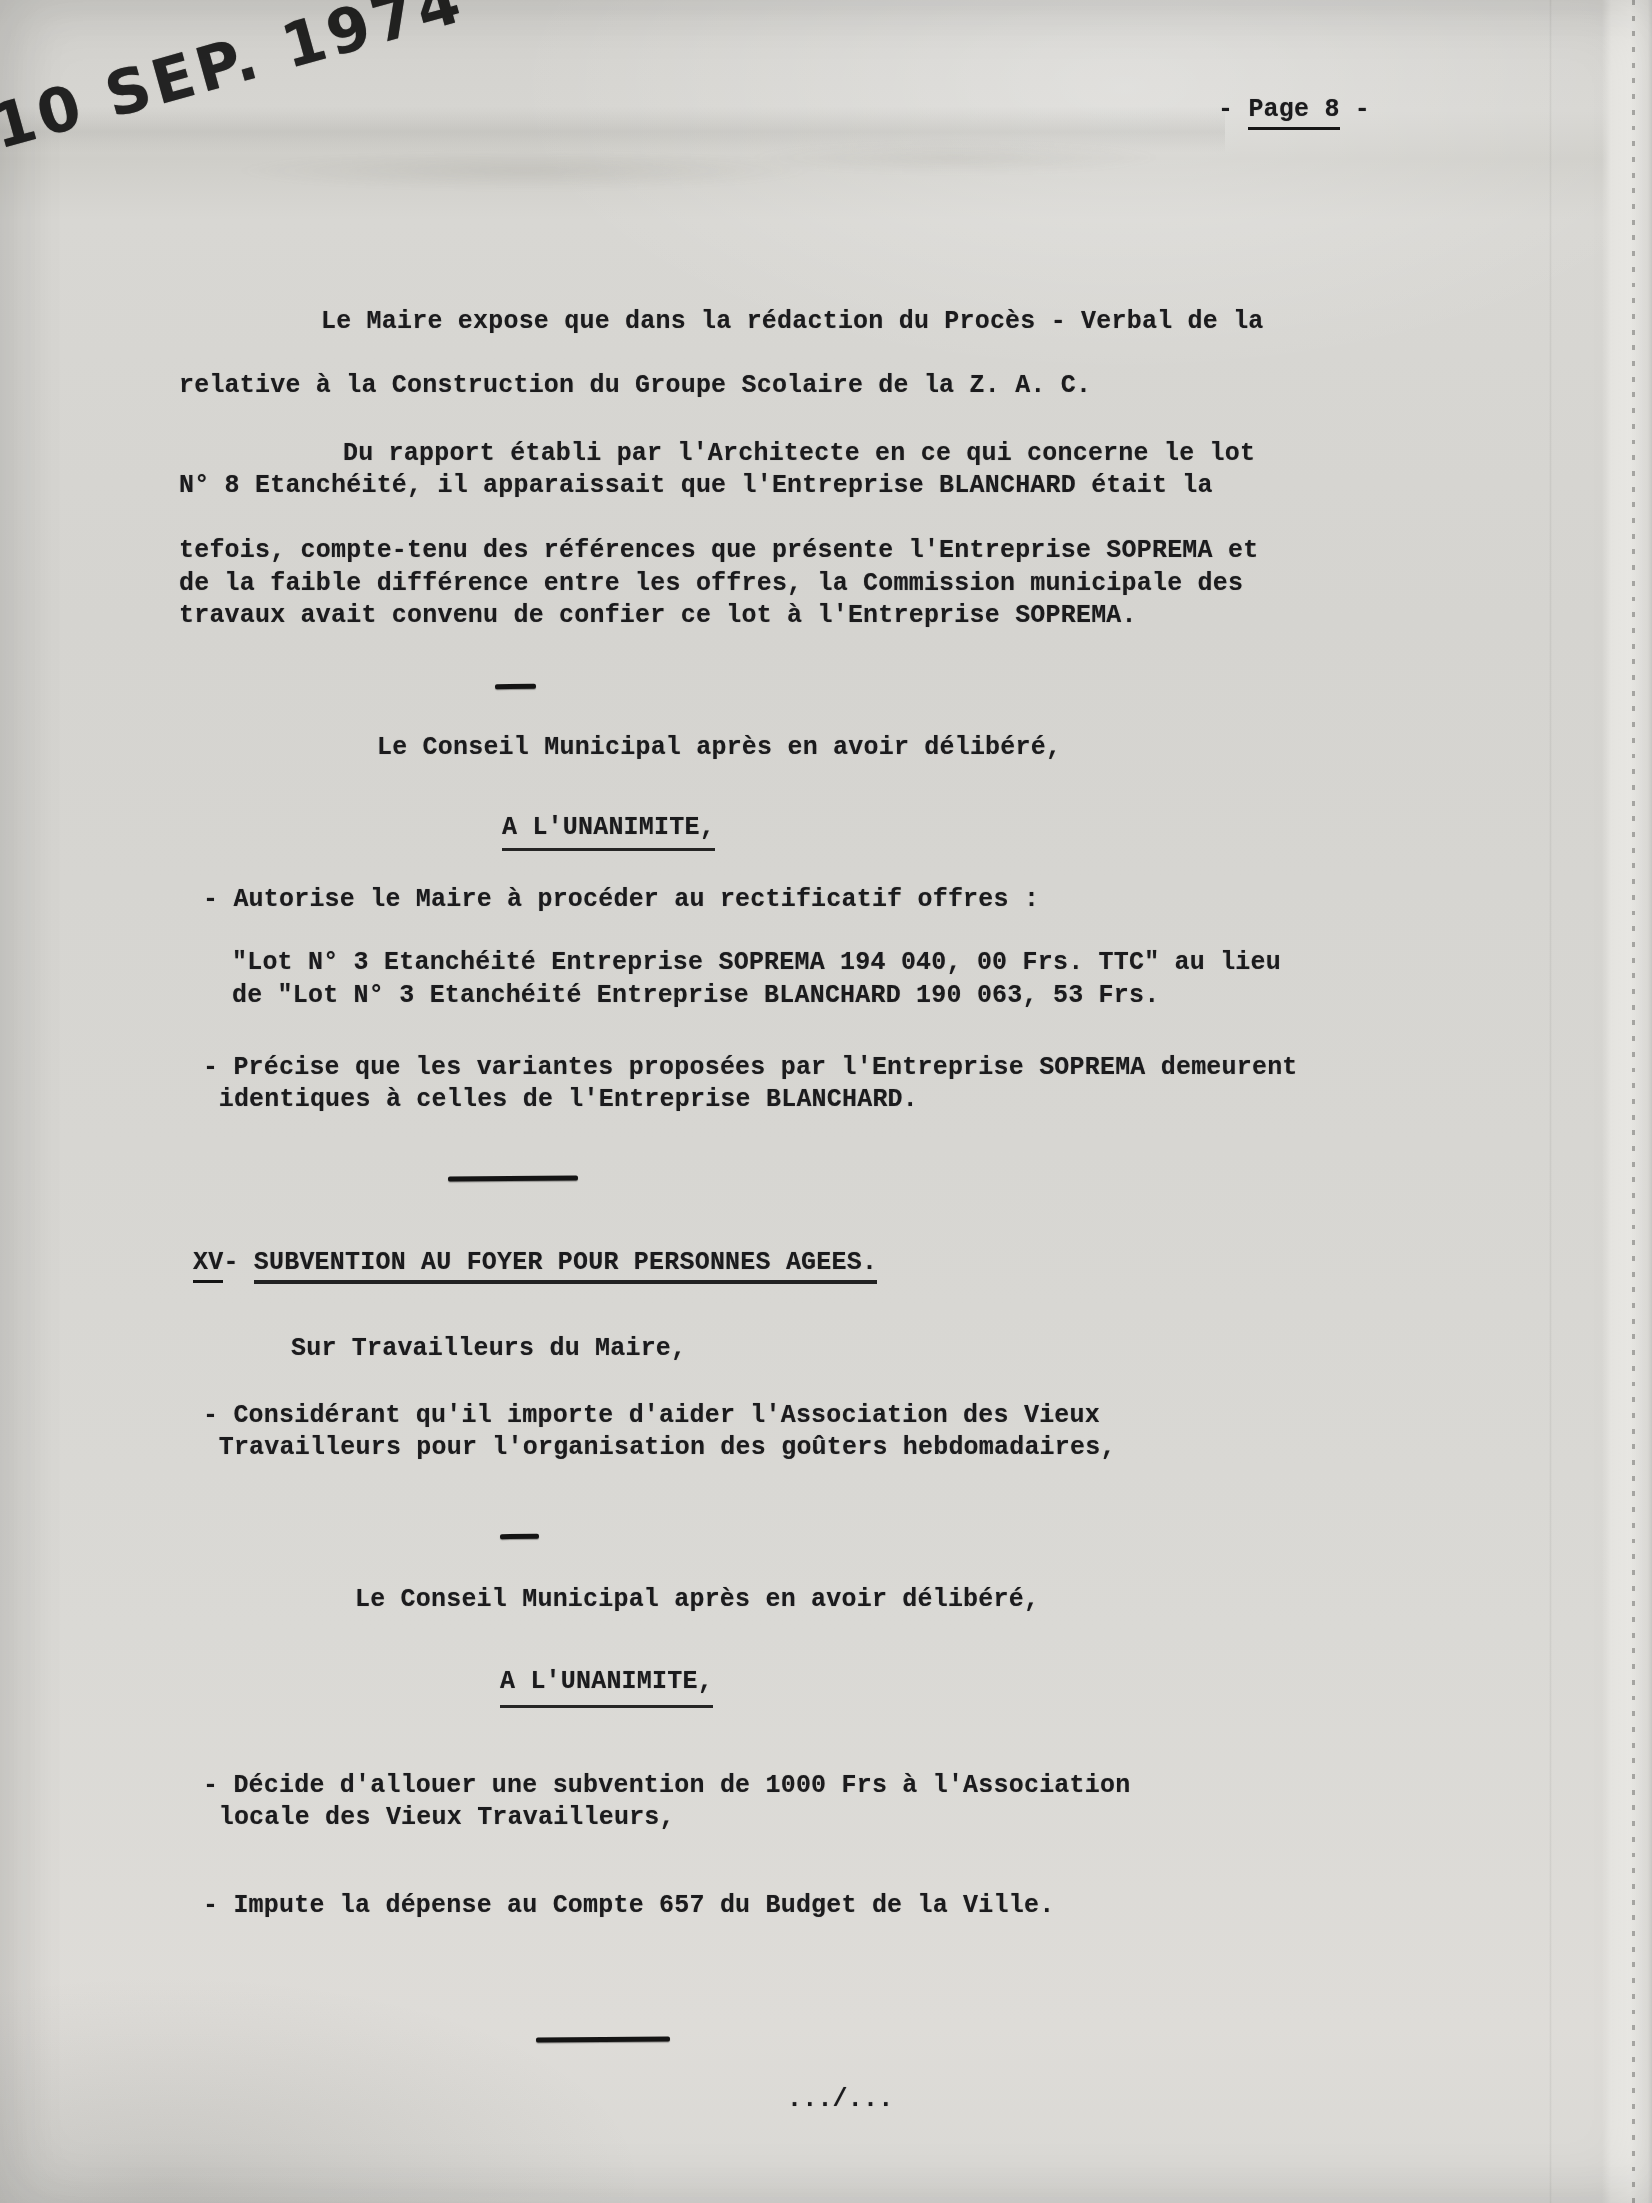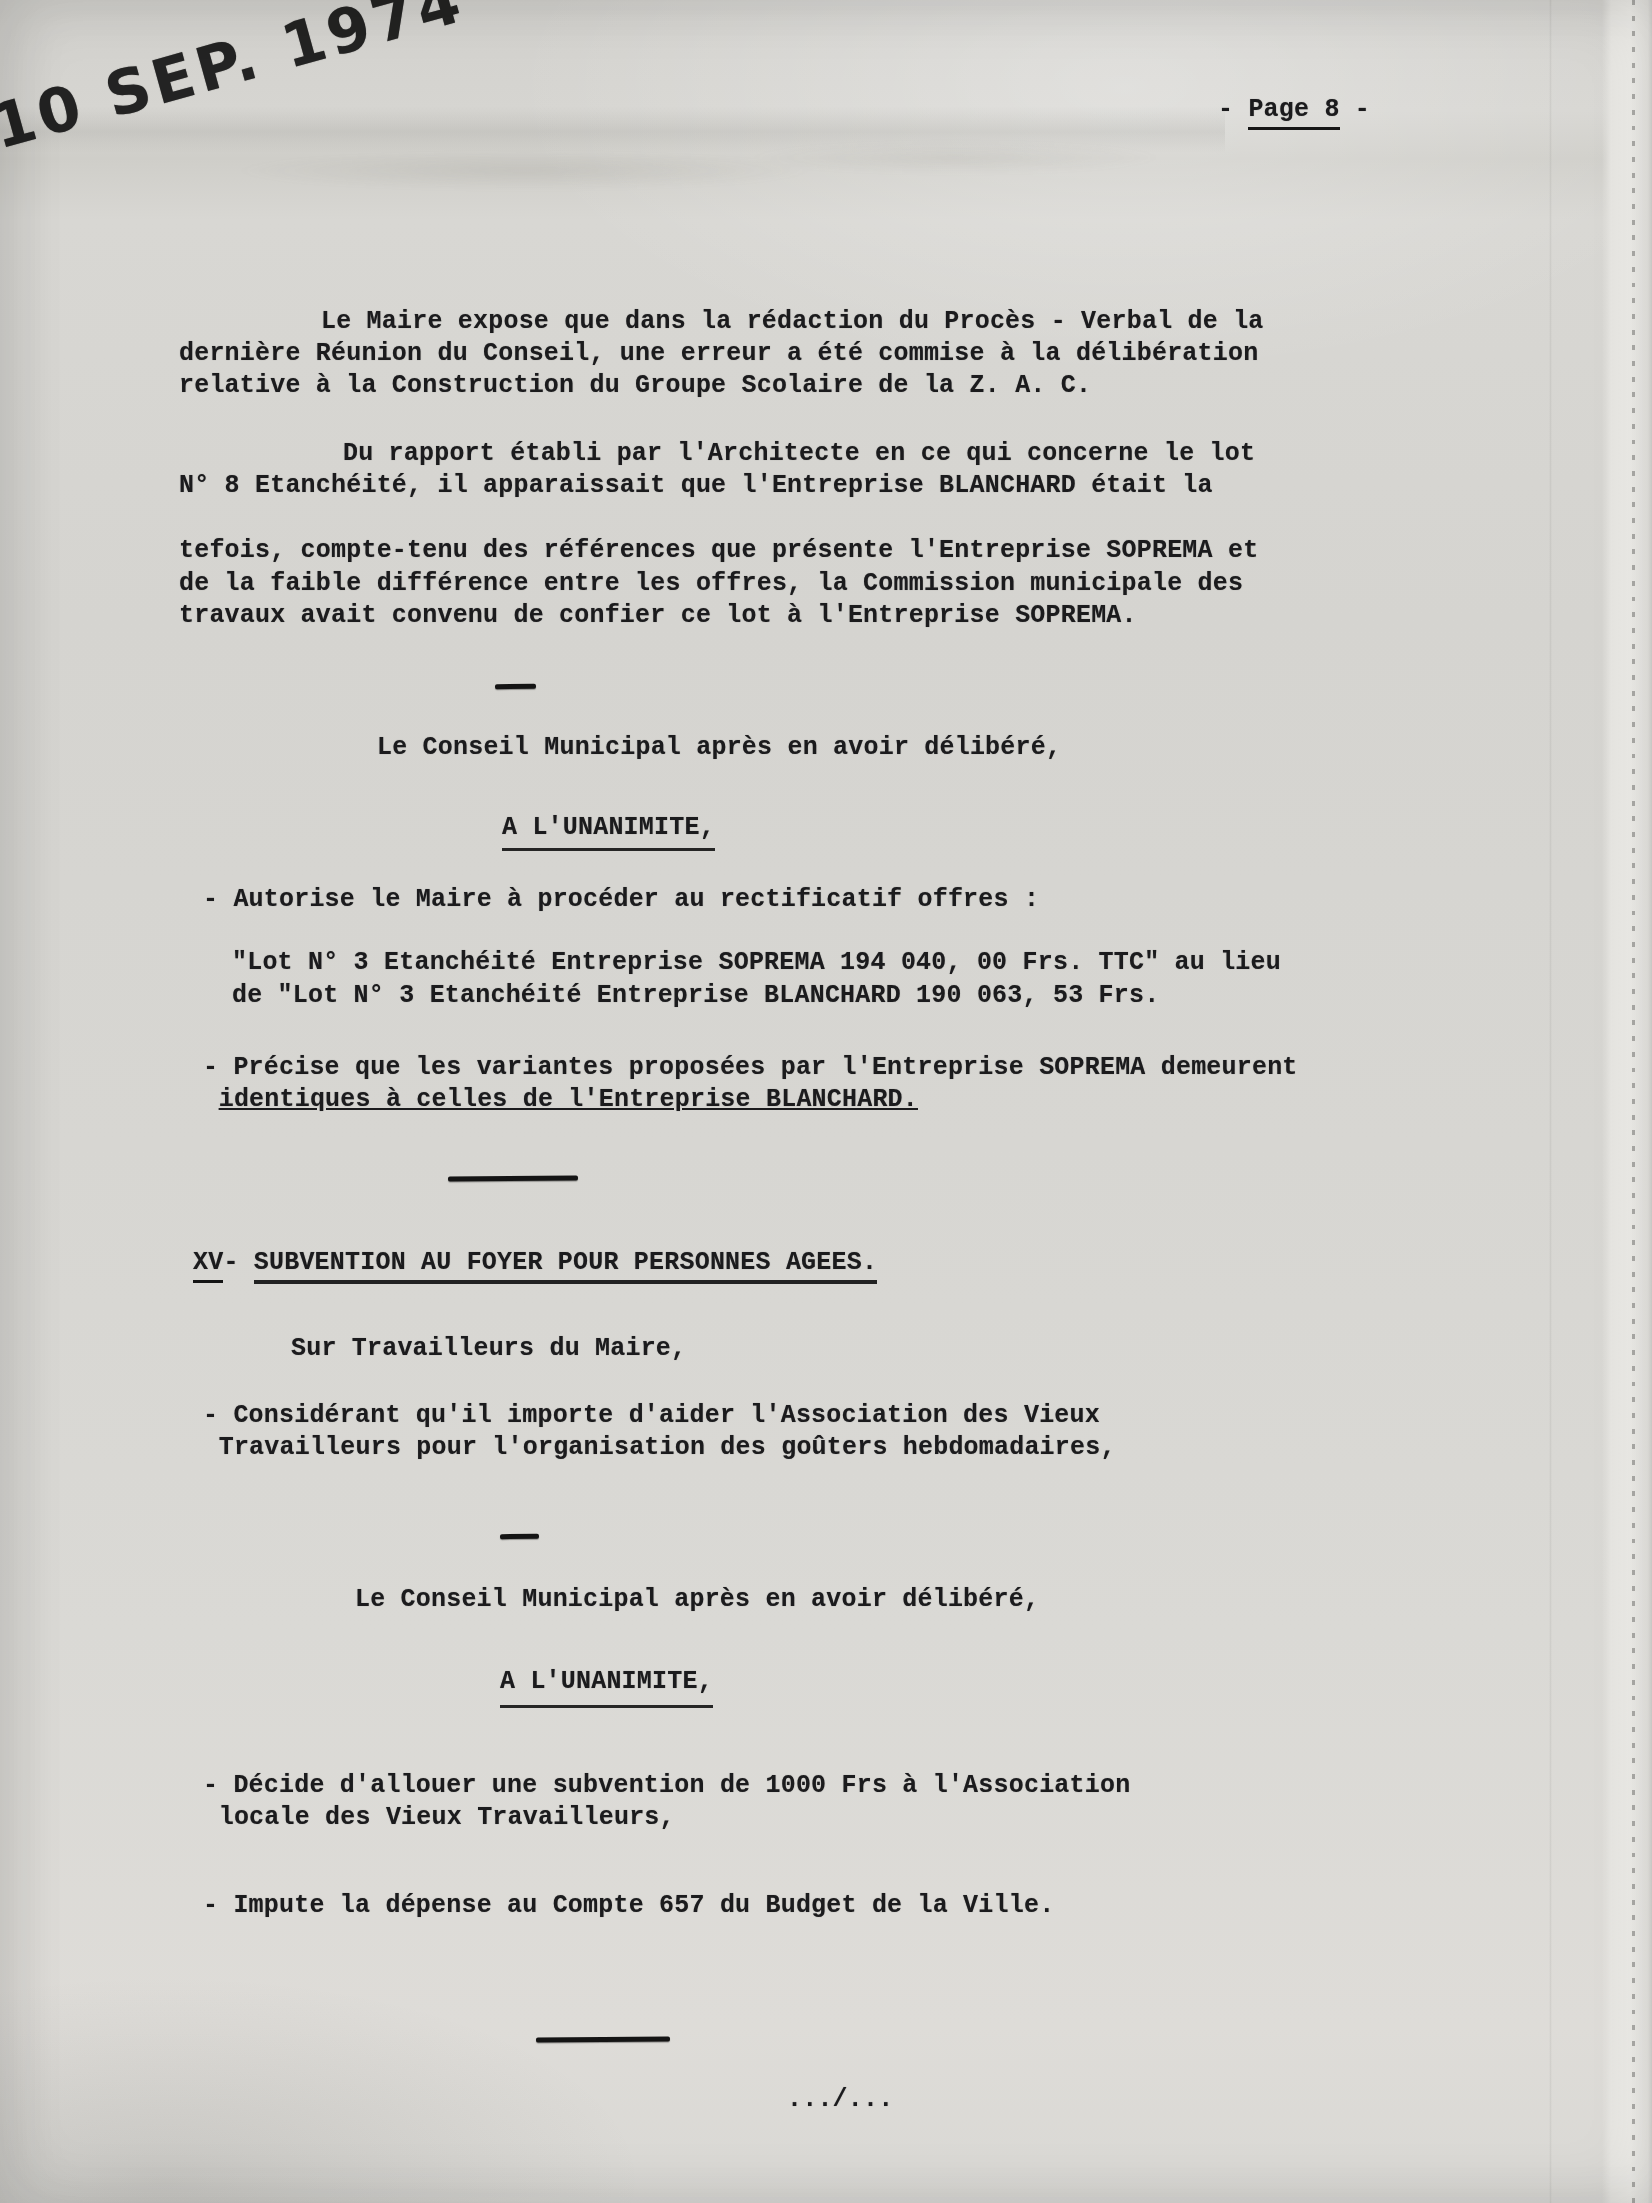--- a/index.html
+++ b/index.html
@@ -67,42 +67,41 @@
   <div class="fold-line"></div>
   <div class="edge-strip"></div>
   <div class="perforation"></div>
 
   <div class="stamp">10 SEP. 1974</div>
 
   <div class="t pageno" style="left:1218px;top:94px;"><span>- </span><span class="lbl">Page 8</span><span> -</span></div>
 
 
   <div class="t" style="left:321px;top:306px;">Le Maire expose que dans la rédaction du Procès - Verbal de la</div>
-  <div class="t" style="left:179px;top:338px;">dernière Réunion du Conseil, une erreur a été commise à la délibération</div>
   <div class="t" style="left:179px;top:370px;">relative à la Construction du Groupe Scolaire de la Z. A. C.</div>
 
   <div class="t" style="left:343px;top:438px;">Du rapport établi par l'Architecte en ce qui concerne le lot</div>
   <div class="t" style="left:179px;top:470px;">N° 8 Etanchéité, il apparaissait que l'Entreprise BLANCHARD était la</div>
   <div class="t" style="left:179px;top:535px;">tefois, compte-tenu des références que présente l'Entreprise SOPREMA et</div>
   <div class="t" style="left:179px;top:568px;">de la faible différence entre les offres, la Commission municipale des</div>
   <div class="t" style="left:179px;top:600px;">travaux avait convenu de confier ce lot à l'Entreprise SOPREMA.</div>
 
   <div class="sep" style="left:495px;top:684px;width:41px;"></div>
 
   <div class="t" style="left:377px;top:732px;">Le Conseil Municipal après en avoir délibéré,</div>
 
   <div class="t" style="left:502px;top:812px;"><span class="unan">A L'UNANIMITE,</span></div>
 
   <div class="t" style="left:203px;top:884px;">- Autorise le Maire à procéder au rectificatif offres :</div>
 
   <div class="t" style="left:232px;top:947px;">"Lot N° 3 Etanchéité Entreprise SOPREMA 194 040, 00 Frs. TTC" au lieu</div>
   <div class="t" style="left:232px;top:980px;">de "Lot N° 3 Etanchéité Entreprise BLANCHARD 190 063, 53 Frs.</div>
 
   <div class="t" style="left:203px;top:1052px;">- Précise que les variantes proposées par l'Entreprise SOPREMA demeurent</div>
-  <div class="t cont" style="left:203px;top:1084px;text-decoration:underline;">identiques à celles de l'Entreprise BLANCHARD.</div>
+  <div class="t cont" style="left:203px;top:1084px;">identiques à celles de l'Entreprise BLANCHARD.</div>
 
   <div class="sep" style="left:448px;top:1176px;width:130px;"></div>
 
   <div class="t hd" style="left:193px;top:1247px;"><span class="num">XV</span><span>- </span><span class="ttl">SUBVENTION AU FOYER POUR PERSONNES AGEES.</span></div>
 
   <div class="t" style="left:291px;top:1333px;">Sur Travailleurs du Maire,</div>
 
   <div class="t" style="left:203px;top:1400px;">- Considérant qu'il importe d'aider l'Association des Vieux</div>
   <div class="t cont" style="left:203px;top:1432px;">Travailleurs pour l'organisation des goûters hebdomadaires,</div>
 

